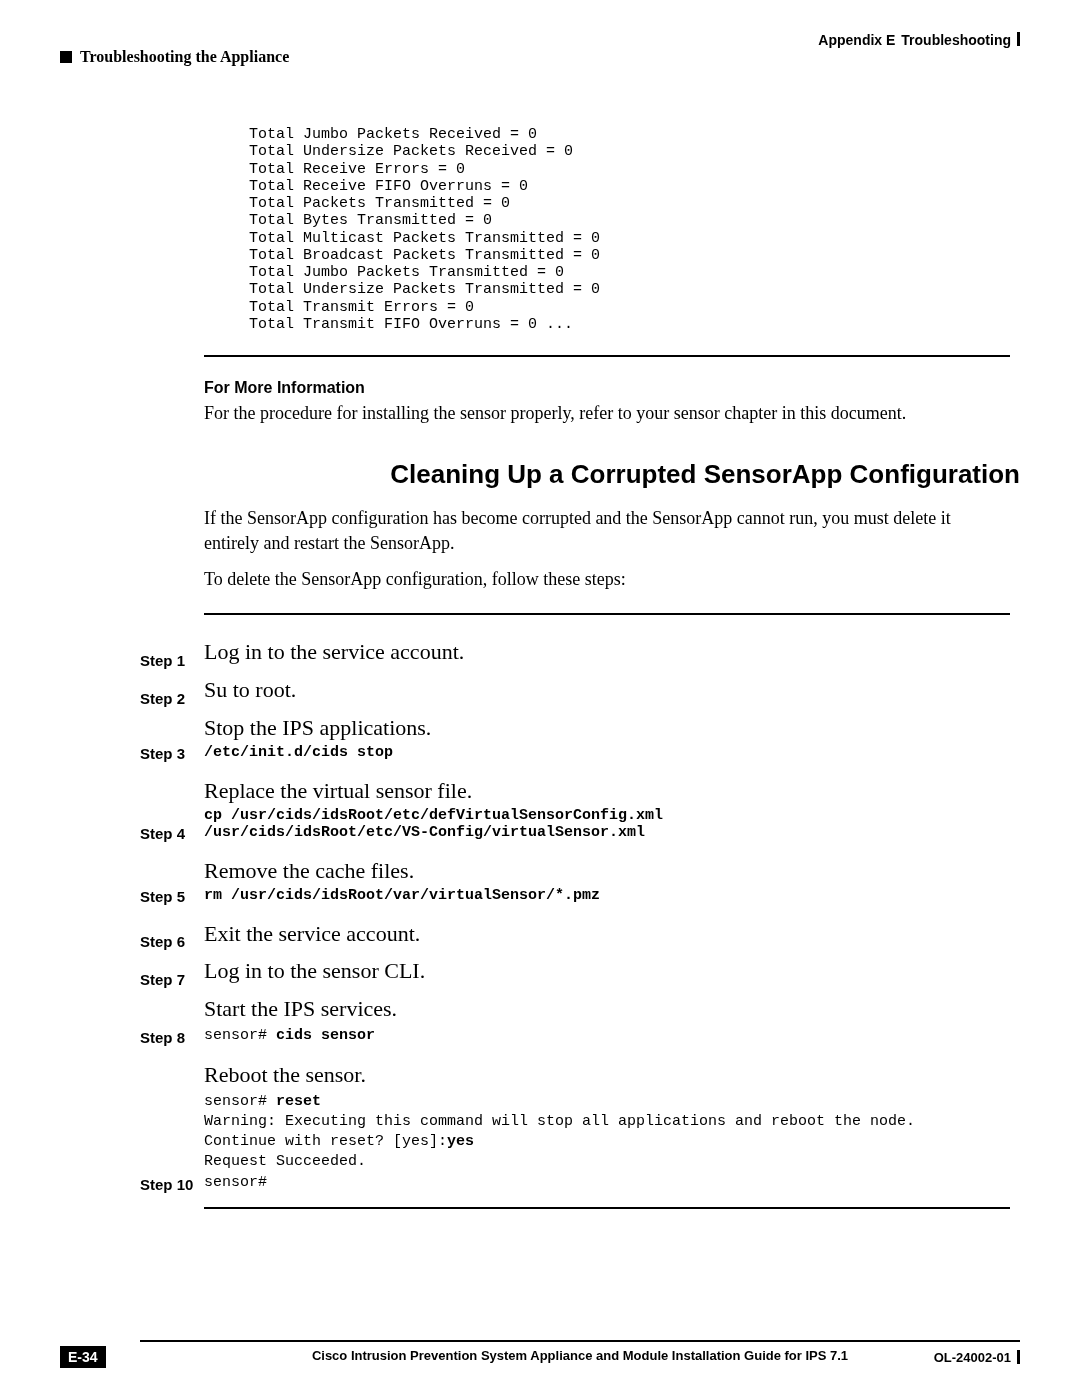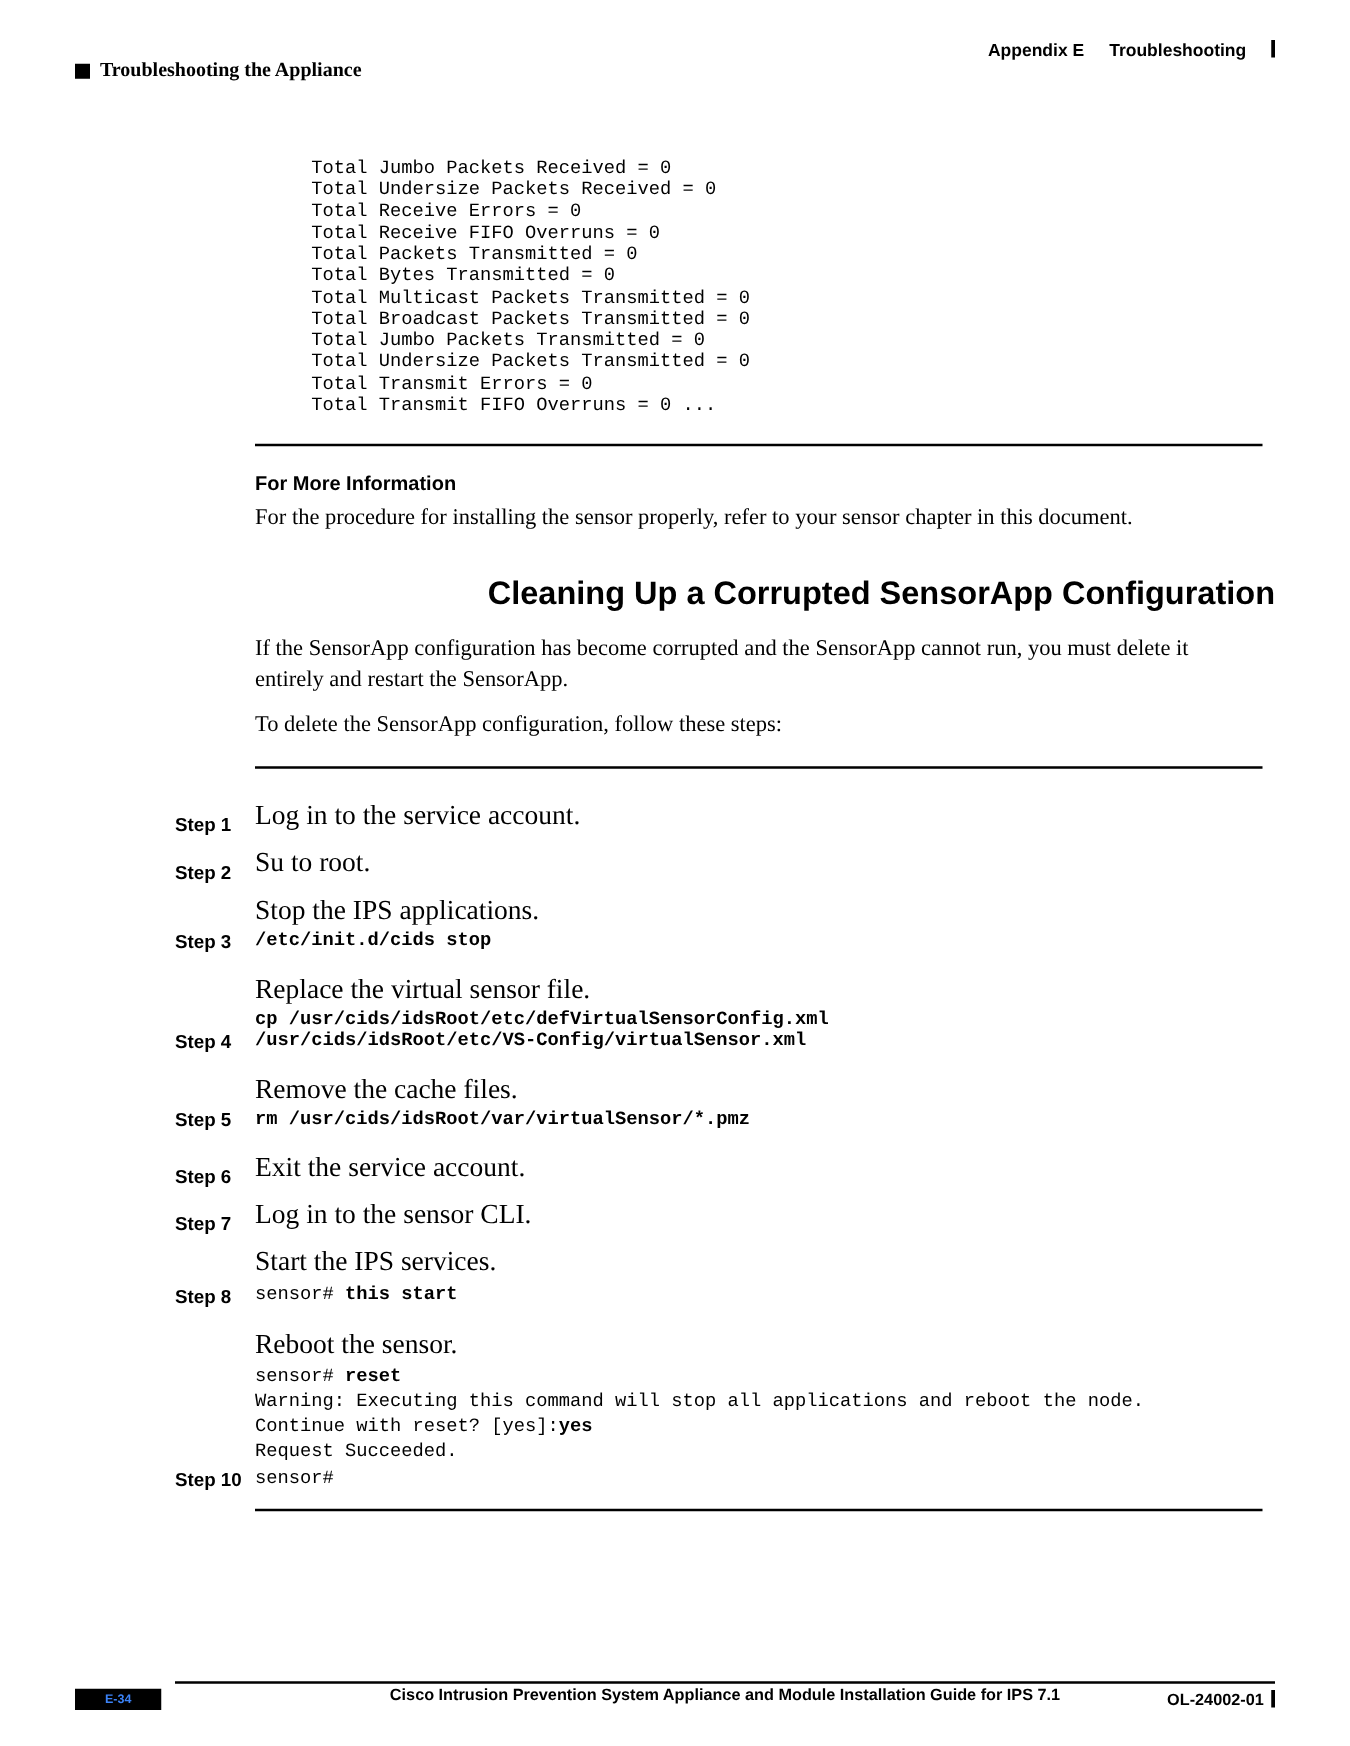--- a/index.html
+++ b/index.html
@@ -29,21 +29,21 @@
     margin-bottom: 2px;
   }
   .header-left {
     display: flex;
     align-items: center;
     gap: 8px;
   }
   .header-right {
     display: flex;
     align-items: flex-start;
-    gap: 20px;
+    gap: 6px;
     font-size: 14px;
   }
   .black-square {
     width: 12px;
     height: 12px;
     background: #000;
     display: inline-block;
   }
   .vbar {
     width: 3px;
@@ -168,25 +168,25 @@
   .footer-row {
     display: flex;
     justify-content: space-between;
     align-items: center;
     font-family: Arial, Helvetica, sans-serif;
     font-size: 13px;
     font-weight: bold;
   }
   .page-badge {
     background: #000;
-    color: #3b82f6;
-    font-family: Arial, Helvetica, sans-serif;
-    font-weight: bold;
-    font-size: 10px;
-    padding: 3px 24px;
+    color: #ffffff;
+    font-family: Arial, Helvetica, sans-serif;
+    font-weight: bold;
+    font-size: 14px;
+    padding: 3px 8px;
     display: inline-block;
   }
   .footer-left {
     display: flex;
     align-items: center;
     gap: 0;
   }
   .footer-right {
     display: flex;
     gap: 6px;
@@ -287,21 +287,21 @@
       <div class="step-row">
         <div class="step-label">Step 7</div>
         <div class="step-body">
           <p class="step-text">Log in to the sensor CLI.</p>
         </div>
       </div>
       <div class="step-row" style="margin-bottom: 14px;">
         <div class="step-label">Step 8</div>
         <div class="step-body">
           <p class="step-text">Start the IPS services.</p>
-          <pre class="console"><span>sensor# </span><span class="b">this start</span></pre>
+          <pre class="console"><span>sensor# </span><span class="b">cids sensor</span></pre>
         </div>
       </div>
       <div class="step-row" style="margin-bottom: 12px;">
         <div class="step-label">Step 10</div>
         <div class="step-body">
           <p class="step-text">Reboot the sensor.</p>
           <pre class="console"><span>sensor# </span><span class="b">reset</span>
 <span>Warning: Executing this command will stop all applications and reboot the node.</span>
 <span>Continue with reset? [yes]:</span><span class="b">yes</span>
 <span>Request Succeeded.</span>

